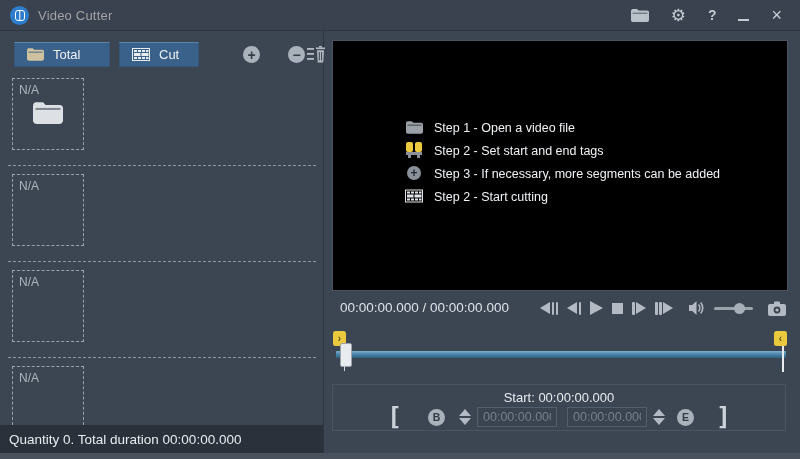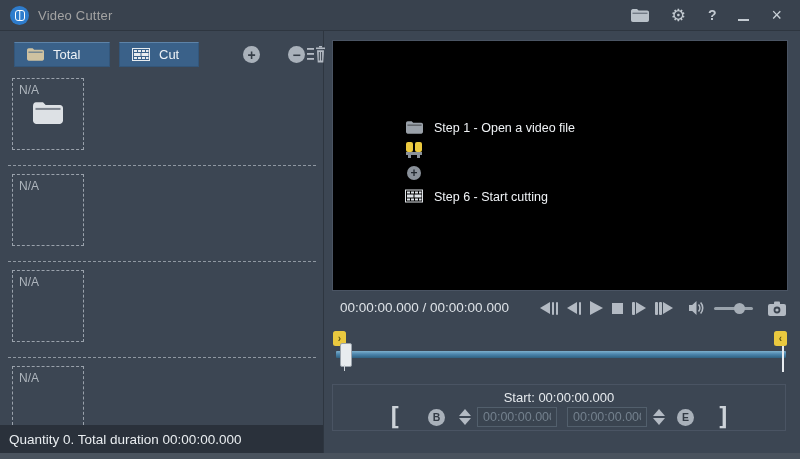--- a/index.html
+++ b/index.html
@@ -198,45 +198,47 @@
     <div class="step">
       <span class="step-ic">
         <span class="tags-ic">
           <span class="post" style="left:2px"></span>
             <span class="post" style="left:11px"></span>
           <span class="bar"></span>
           <span class="tag" style="left:0"></span>
             <span class="tag" style="left:9px"></span>
         </span>
       </span>
+      <span>Step 2 - Set start and end tags</span>
     </div>
     <div class="step">
       <span class="step-ic">
         <span class="addcirc">
             <span>+</span>
           </span>
       </span>
+      <span>Step 3 - If necessary, more segments can be added</span>
     </div>
     <div class="step">
       <span class="step-ic">
         <svg width="18" height="14" viewBox="0 0 18 13">
           <rect x="0.5" y="0.5" width="17" height="12" fill="none" stroke="#dfe3e7" stroke-width="1"></rect>
           <rect x="2" y="2" width="3" height="2" fill="#dfe3e7"></rect>
             <rect x="6" y="2" width="3" height="2" fill="#dfe3e7"></rect>
             <rect x="10" y="2" width="3" height="2" fill="#dfe3e7"></rect>
             <rect x="14" y="2" width="2.5" height="2" fill="#dfe3e7"></rect>
           <rect x="2" y="9" width="3" height="2" fill="#dfe3e7"></rect>
             <rect x="6" y="9" width="3" height="2" fill="#dfe3e7"></rect>
             <rect x="10" y="9" width="3" height="2" fill="#dfe3e7"></rect>
             <rect x="14" y="9" width="2.5" height="2" fill="#dfe3e7"></rect>
           <rect x="2" y="5" width="6.5" height="3" fill="#dfe3e7"></rect>
             <rect x="9.5" y="5" width="7" height="3" fill="#dfe3e7"></rect>
         </svg>
       </span>
-      <span>Step 6 - Start cutting</span>
+      <span>Step 2 - Start cutting</span>
     </div>
   </div>
 </div>
 
 <div class="time-text">00:00:00.000 / 00:00:00.000</div>
 
 <div class="controls">
   <span class="tbtn">
       <span class="trL"></span>
       <span class="vbar"></span>

